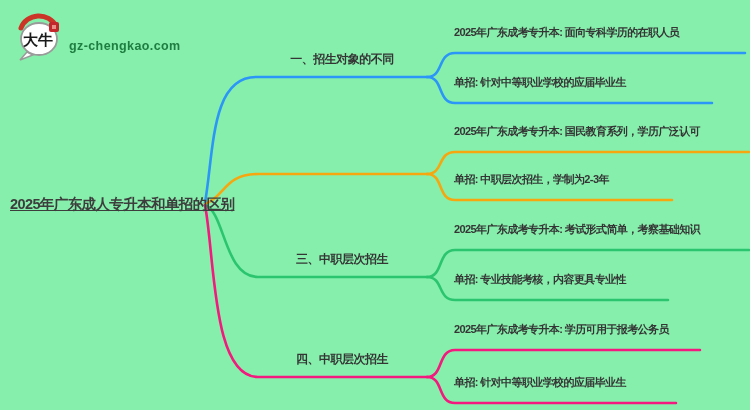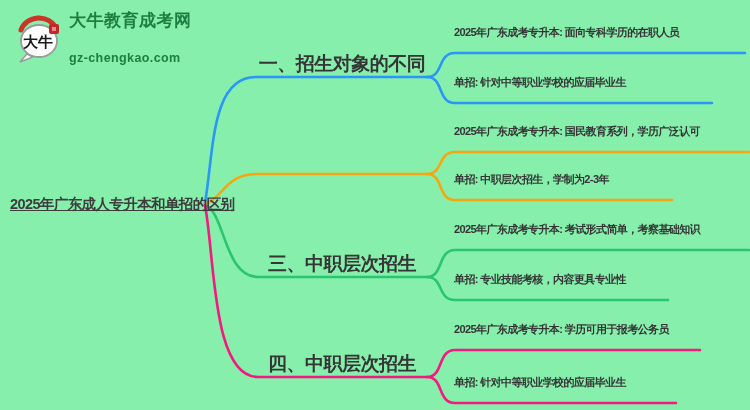--- a/index.html
+++ b/index.html
@@ -18,21 +18,21 @@
   .node {
     position:absolute; white-space:nowrap;
     font-weight:700; color:#3a3a3a;
   }
   .central {
     left:10px; top:195px;
     font-size:14.5px; letter-spacing:-0.6px; color:#3d3d3d;text-decoration:underline;
   }
   .blabel {
     width:170px; text-align:center;
-    font-size:19px; letter-spacing:-0.5px; color:#353535;
+    font-size:12px; letter-spacing:-0.5px; color:#353535;
   }
   .leaf {
     left:454px;
     font-size:11px; letter-spacing:-0.6px; color:#353535;
   }
 
   .logo {
     position:absolute; left:16px; top:11px;
     display:flex; align-items:center; gap:7px;
   }
@@ -80,21 +80,20 @@
   <div class="logo">
     <svg width="46" height="50" viewBox="0 0 46 50">
       <path d="M5,17 A19,18 0 0 1 40,15" stroke="#CB3528" stroke-width="5" stroke-linecap="round" fill="none"></path>
       <path d="M11,41 L4,49 L17,44 Z" fill="#ffffff" stroke="#9a9a9a" stroke-width="1.5"></path>
       <ellipse cx="23" cy="28" rx="18" ry="16" fill="#ffffff" stroke="#9a9a9a" stroke-width="1.8"></ellipse>
       <text x="22" y="34" text-anchor="middle" font-size="15" font-weight="bold" fill="#1a1a1a">大牛</text>
       <rect x="33" y="11" width="10" height="10" rx="2" fill="#C3272B"></rect>
       <rect x="36" y="14" width="4" height="4" fill="#e98f85"></rect>
     </svg>
     <div class="logo-text">
-      <span class="site-name">大牛教育成考网</span>
       <span class="site-url">gz-chengkao.com</span>
     </div>
   </div>
 
   <div class="node central">2025年广东成人专升本和单招的区别</div>
 
   <div class="node blabel" style="left:257px; top:51px">一、招生对象的不同</div>
   <div class="node blabel" style="left:257px; top:251px">三、中职层次招生</div>
   <div class="node blabel" style="left:257px; top:351px">四、中职层次招生</div>
 

